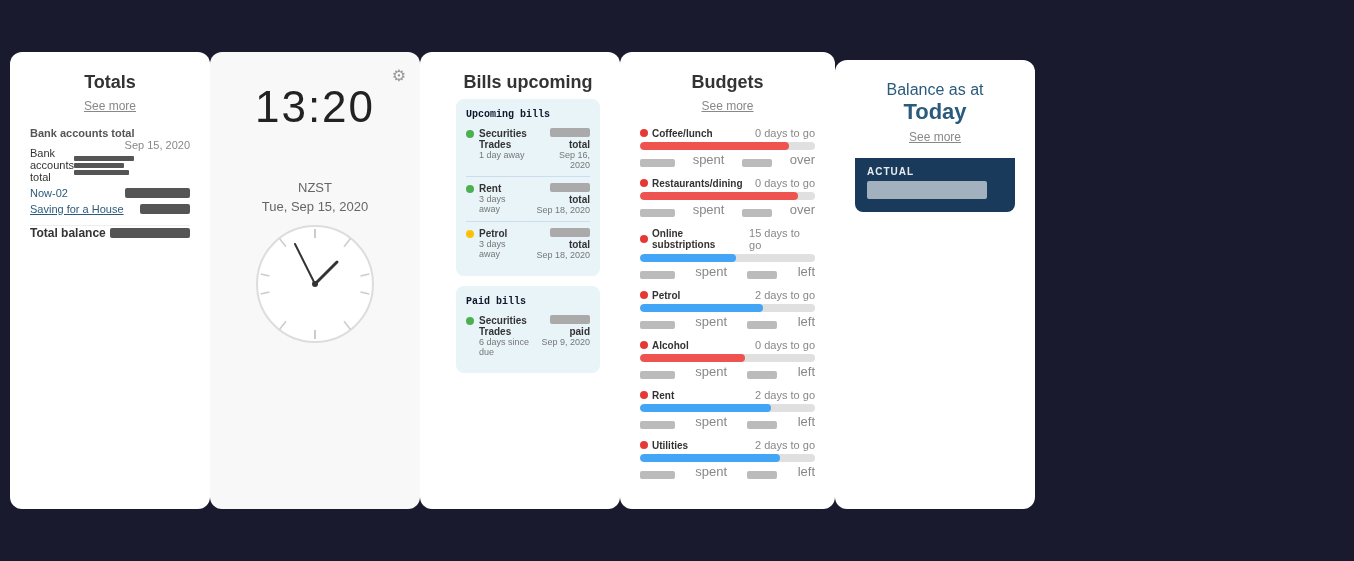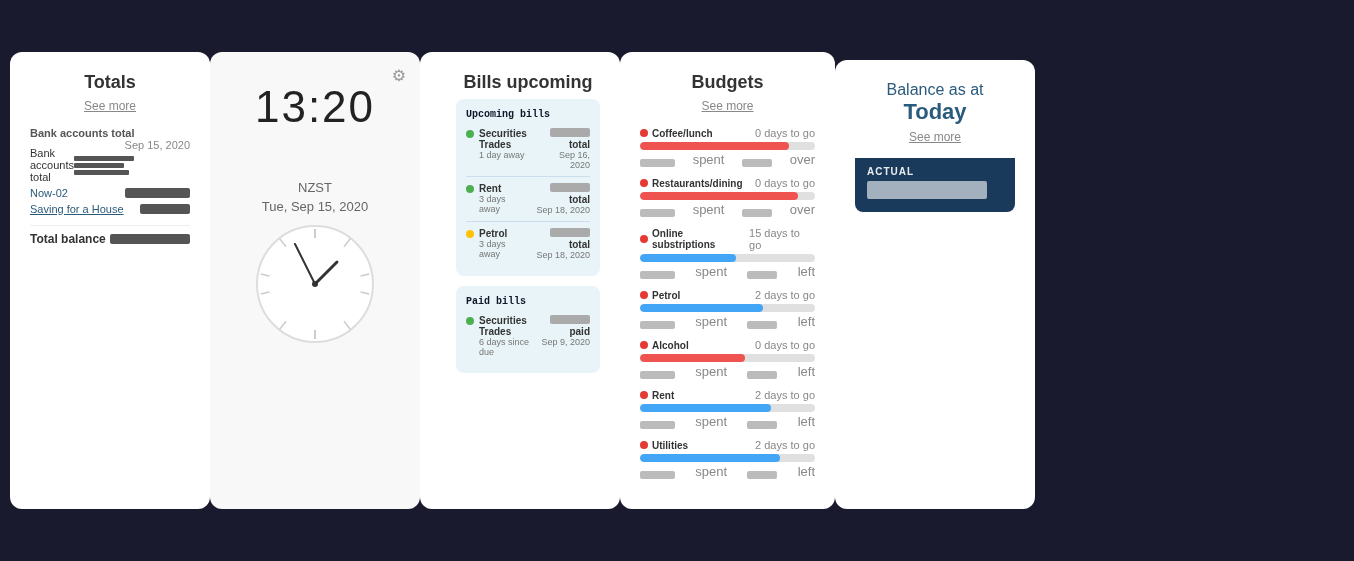--- a/index.html
+++ b/index.html
@@ -64,21 +64,20 @@
     }
     .redacted-sm { width: 50px; }
     .redacted-md { width: 65px; }
     .redacted-lg { width: 80px; }
     .total-balance-row {
       display: flex;
       justify-content: space-between;
       align-items: center;
       border-top: 1px solid #eee;
       margin-top: 8px;
-      padding-top: 6px;
       font-size: 12px;
       font-weight: 700;
       color: #333;
     }
     .stacked-bars {
       display: flex;
       flex-direction: column;
       gap: 2px;
     }
     .stacked-bar {

